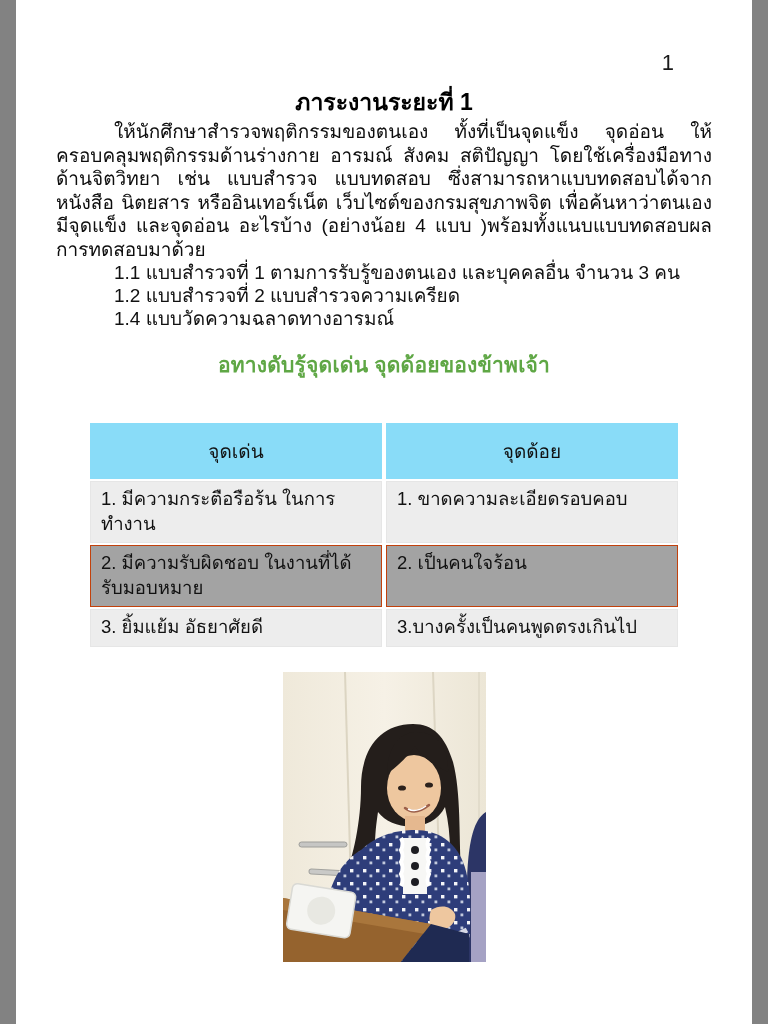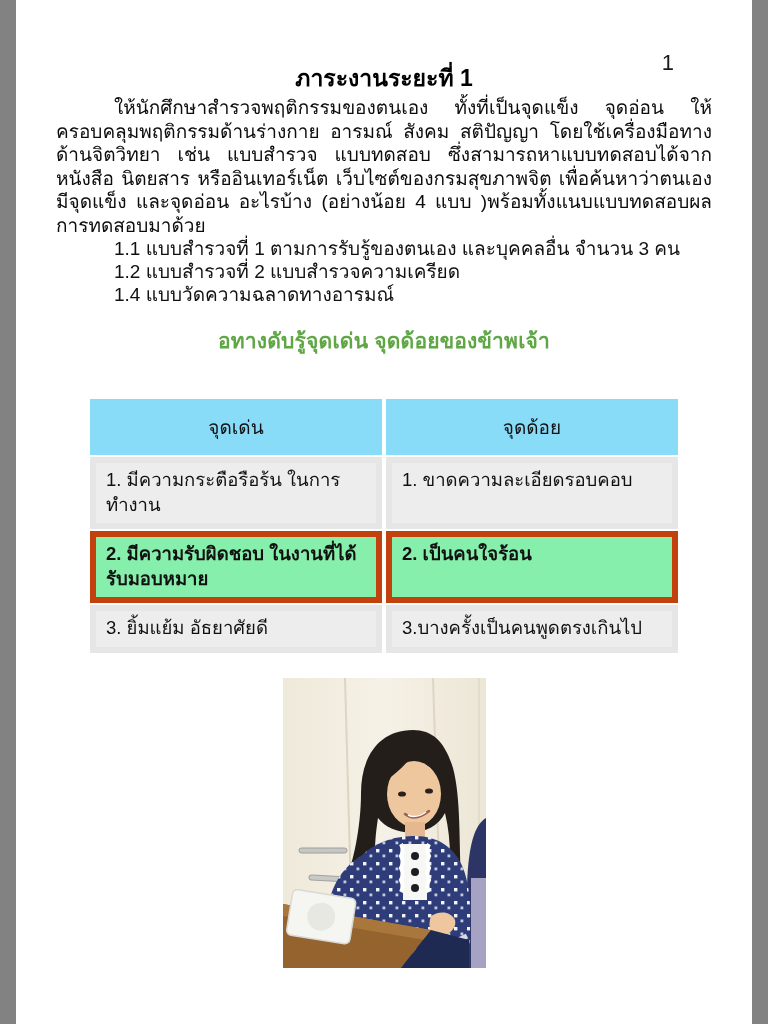--- a/index.html
+++ b/index.html
@@ -21,21 +21,21 @@
     position: absolute;
     top: 50px; right: 78px;
     font-size: 22px;
     color: #1a1a1a;
   }
   .content {
     padding: 0 40px;
   }
   .doc-title {
     margin: 0;
-    padding-top: 60px;
+    padding-top: 84px;
     text-align: center;
     font-size: 23px;
     font-weight: bold;
     color: #000;
   }
   .section-heading {
     margin: 20px 0 0 0;
     font-size: 19px;
     white-space: pre-wrap;
     line-height: 23px;
@@ -74,27 +74,27 @@
     background: #89DCF8;
     font-weight: normal;
     font-size: 19px;
     text-align: center;
     height: 30px;
     padding: 12px 8px;
     border: 1px solid #89DCF8;
   }
   table.traits-table td {
     padding: 4px 14px 6px 10px;
-    border: 6px solid #c2410c;
+    border: 1px solid #c2410c;
     vertical-align: top;
     line-height: 25px;
     height: 26px;
   }
   table.traits-table tr.alt td { background: #EDEDED; border-color: #e6e6e6; }
-  table.traits-table tr.plain td { background: #86efac; font-weight: bold; }
+  table.traits-table tr.plain td { background: #a3a3a3; }
   .photo-wrap {
     margin: 23px auto 0 auto;
     width: 203px; height: 290px;
   }
   .photo-wrap svg { display: block; }
 </style>
 </head>
 <body>
 
 <div class="page">

